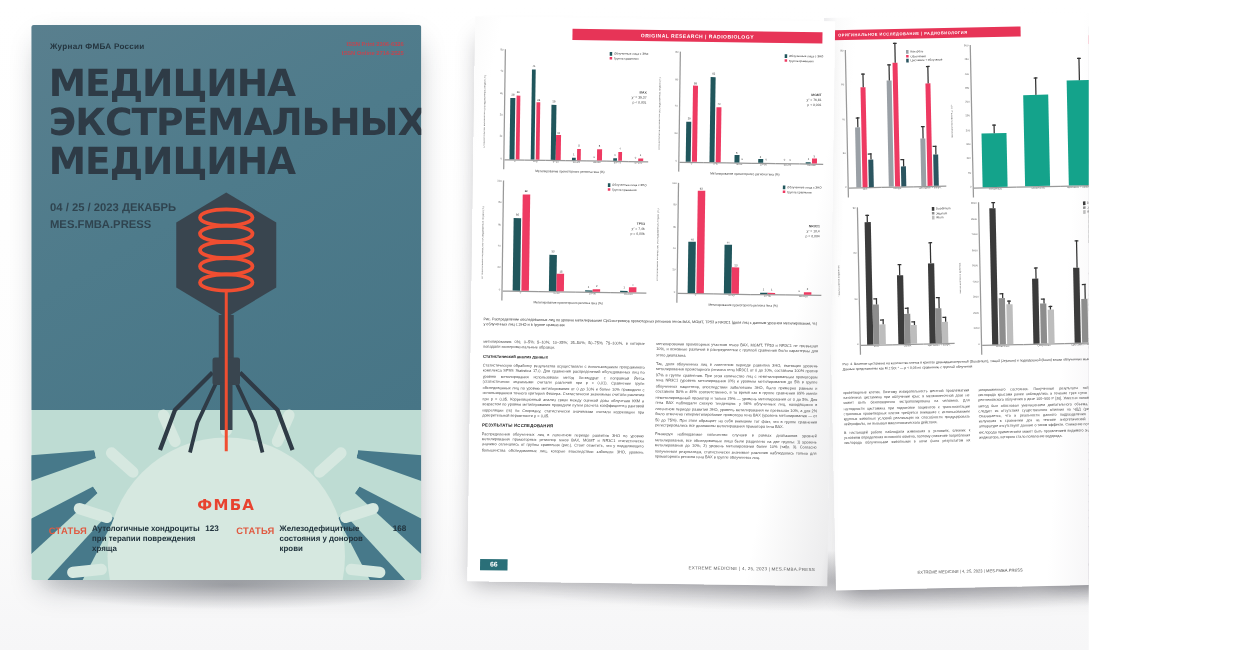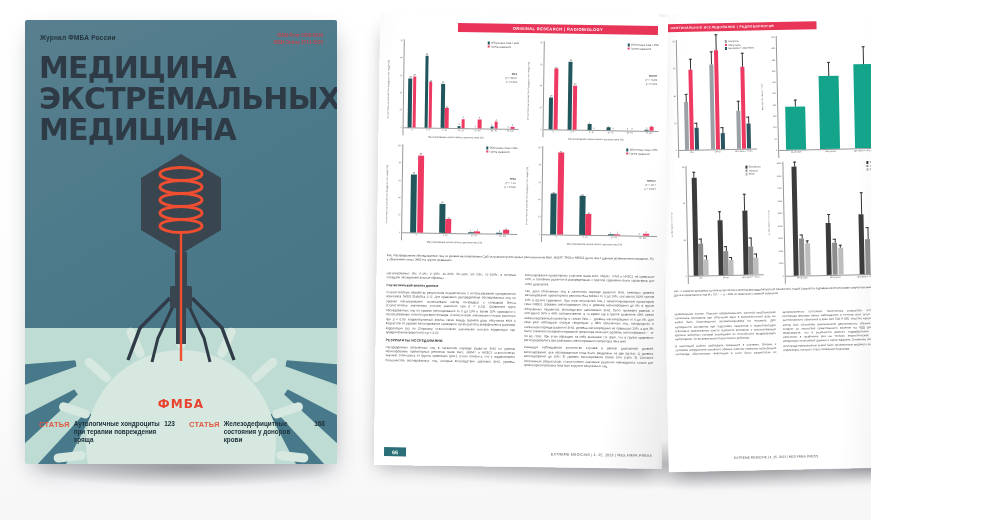--- a/index.html
+++ b/index.html
@@ -163,20 +163,24 @@
     <div class="cover-pub">Журнал ФМБА России</div>
     <div class="cover-issn">
       <div>ISSN Print 2306-6326</div>
       <div>ISSN Online 2714-2525</div>
     </div>
     <div class="cover-title">
       <div>МЕДИЦИНА</div>
       <div>ЭКСТРЕМАЛЬНЫХ</div>
       <div>МЕДИЦИНА</div>
     </div>
+    <div class="cover-issue">
+      <div>04 / 25 / 2023 ДЕКАБРЬ</div>
+      <div>MES.FMBA.PRESS</div>
+    </div>
 
     <div class="feature-tag">ФМБА</div>
 
     <div class="cover-articles">
       <div class="cov-art">
         <span class="lbl">СТАТЬЯ</span>
         <span class="ttl">Аутологичные хондроциты при терапии повреждения хряща</span>
         <span class="pg">123</span>
       </div>
       <div class="cov-art">

